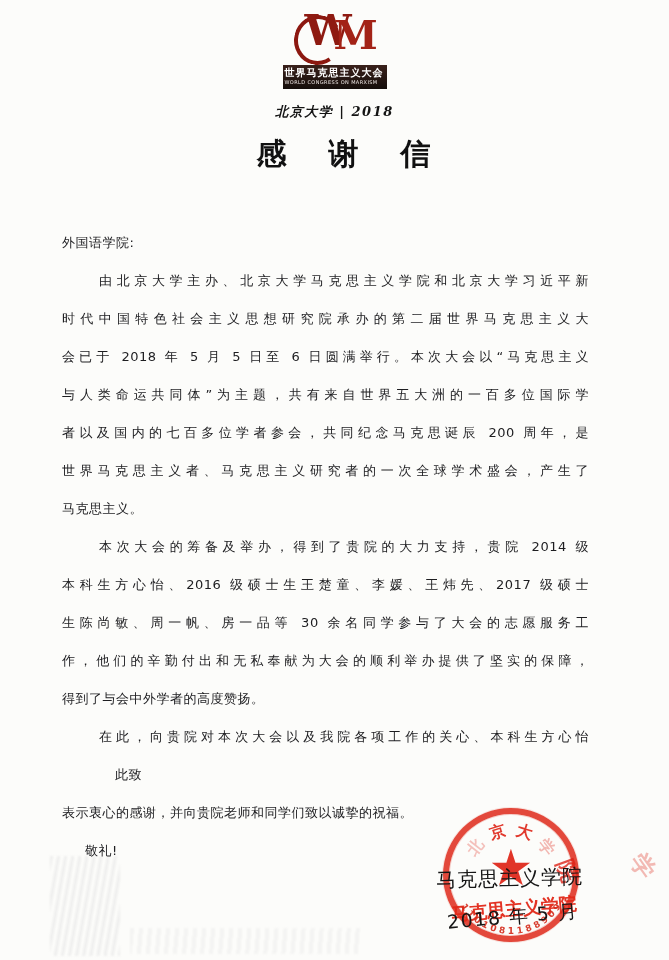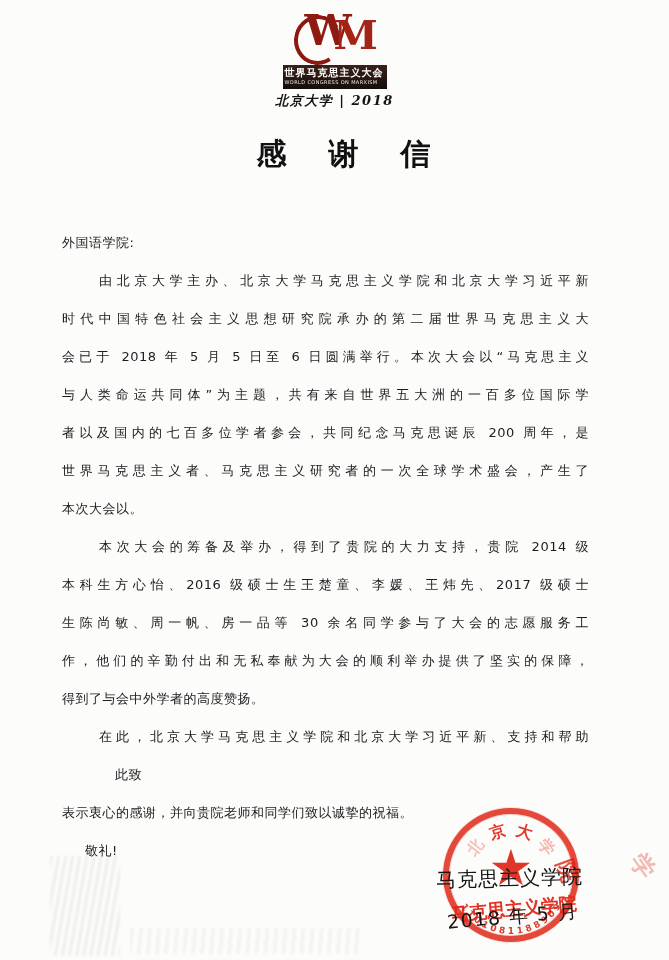--- a/index.html
+++ b/index.html
@@ -13,21 +13,21 @@
   .monogram{position:relative;width:82px;height:52px;margin-bottom:3px;}
   .ring{position:absolute;left:0;top:5px;width:40px;height:42px;border:4px solid #8c1810;
         border-right-color:transparent;border-radius:50%;transform:rotate(12deg);}
   .mono-w{position:absolute;left:11px;top:-5px;font-family:"DejaVu Serif",serif;font-weight:bold;
           font-size:42px;line-height:52px;color:#8e1a11;}
   .mono-m{position:absolute;left:40px;top:-1px;font-family:"DejaVu Serif",serif;font-weight:bold;
           font-size:40px;line-height:52px;color:#a32317;}
   .banner{background:linear-gradient(#3a211b,#150e0b);color:#fff;width:100px;text-align:left;padding:2px 2px 3px;}
   .banner-cn{font-size:10px;font-weight:bold;letter-spacing:1px;line-height:12px;white-space:nowrap;}
   .banner-en{font-size:5px;letter-spacing:.4px;line-height:7px;color:#ece7e4;white-space:nowrap;}
-  .calligraphy{margin-top:3px;font-family:"DejaVu Serif",serif;font-style:italic;font-weight:bold;
+  .calligraphy{margin-top:14px;font-family:"DejaVu Serif",serif;font-style:italic;font-weight:bold;
                font-size:13px;letter-spacing:1.5px;color:#141414;}
   
   .title{position:absolute;top:134px;left:0;width:100%;text-align:center;margin:0;
          font-family:"DejaVu Serif",serif;font-weight:bold;font-size:30px;letter-spacing:6px;color:#111;padding-left:12px;}
   
   .body{position:absolute;left:62px;top:224px;width:527px;}
   .line{height:38px;line-height:38px;font-size:13px;letter-spacing:.5px;}
   .just{text-align:justify;text-align-last:justify;}
   .indent{text-indent:37px;}
   .line-cizhi{text-indent:53px;}
@@ -85,27 +85,27 @@
   <h1 class="title">感　谢　信</h1>
 
   <main class="body">
     <div class="line">外国语学院:</div>
     <div class="line just indent">由北京大学主办、北京大学马克思主义学院和北京大学习近平新</div>
     <div class="line just">时代中国特色社会主义思想研究院承办的第二届世界马克思主义大</div>
     <div class="line just">会已于 2018 年 5 月 5 日至 6 日圆满举行。本次大会以“马克思主义</div>
     <div class="line just">与人类命运共同体”为主题，共有来自世界五大洲的一百多位国际学</div>
     <div class="line just">者以及国内的七百多位学者参会，共同纪念马克思诞辰 200 周年，是</div>
     <div class="line just">世界马克思主义者、马克思主义研究者的一次全球学术盛会，产生了</div>
-    <div class="line">本次大会以。</div>
+    <div class="line">马克思主义。</div>
     <div class="line just indent">本次大会的筹备及举办，得到了贵院的大力支持，贵院 2014 级</div>
     <div class="line just">本科生方心怡、2016 级硕士生王楚童、李媛、王炜先、2017 级硕士</div>
     <div class="line just">生陈尚敏、周一帆、房一品等 30 余名同学参与了大会的志愿服务工</div>
     <div class="line just">作，他们的辛勤付出和无私奉献为大会的顺利举办提供了坚实的保障，</div>
     <div class="line">得到了与会中外学者的高度赞扬。</div>
-    <div class="line just indent">在此，北京大学马克思主义学院和北京大学习近平新、支持和帮助</div>
+    <div class="line just indent">在此，向贵院对本次大会以及我院各项工作的关心、本科生方心怡</div>
     <div class="line line-cizhi">此致</div>
     <div class="line">表示衷心的感谢，并向贵院老师和同学们致以诚挚的祝福。</div>
     <div class="line line-salute">敬礼!</div>
   </main>
 
   <div class="signature">马克思主义学院</div>
   <div class="date">2018 年 5 月</div>
 
   <div class="seal">
     <span class="seal-ring"></span>

